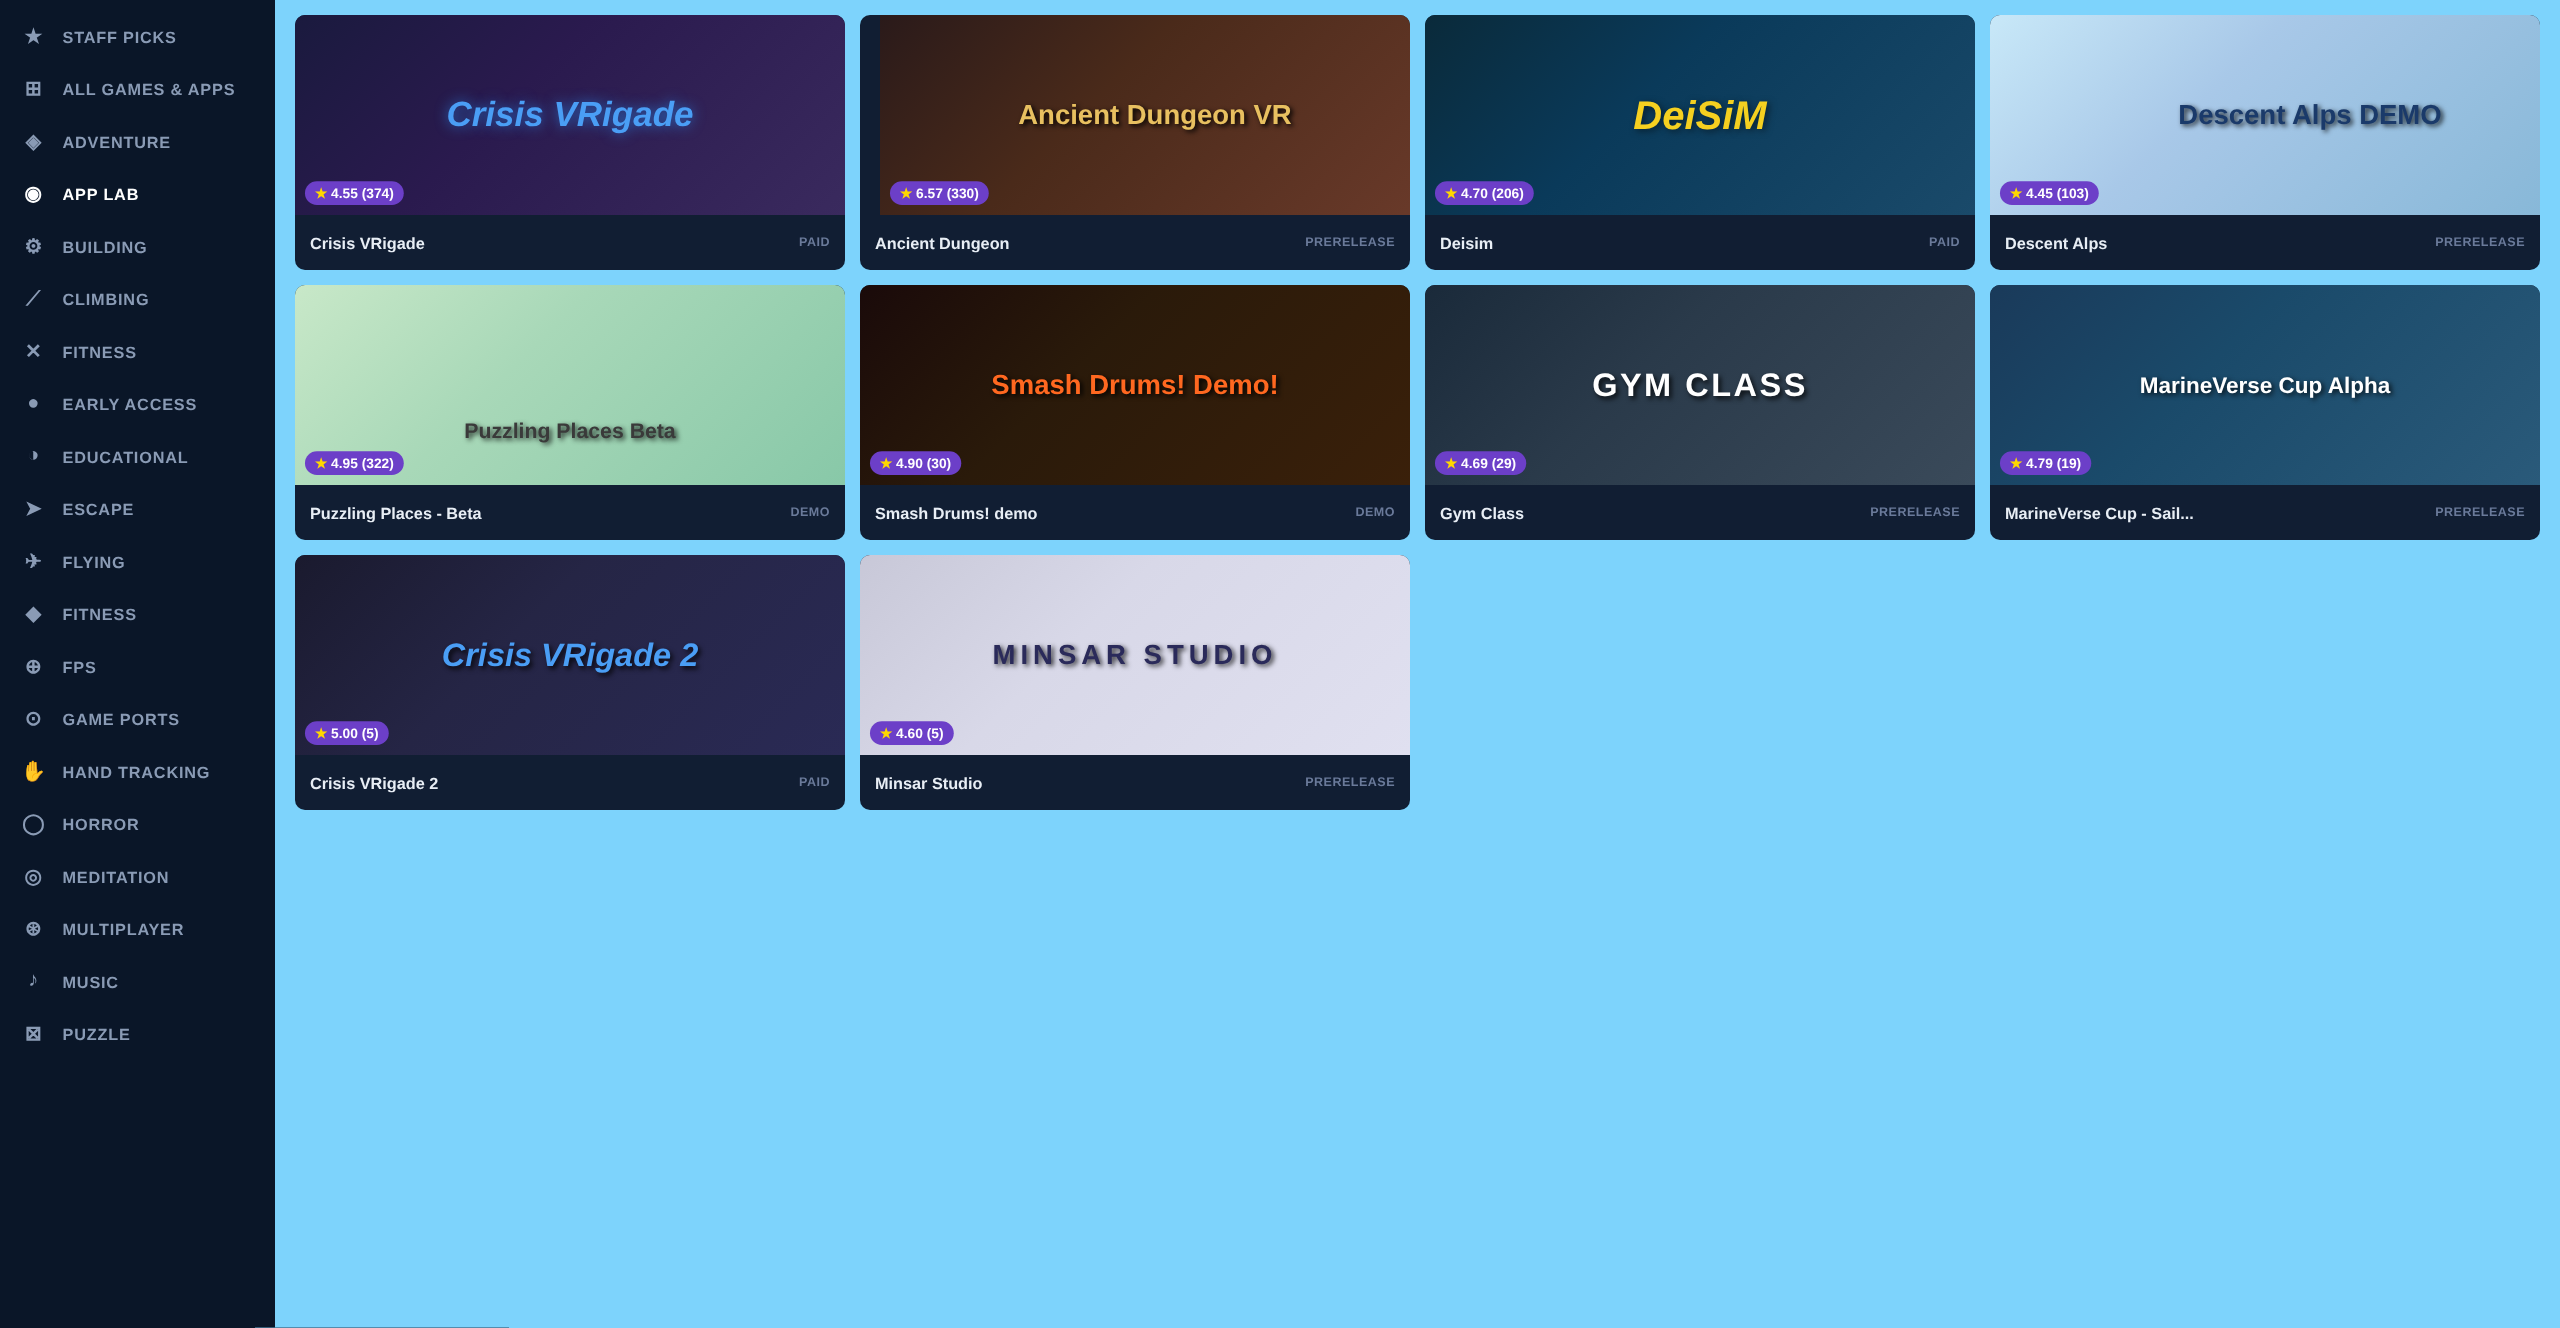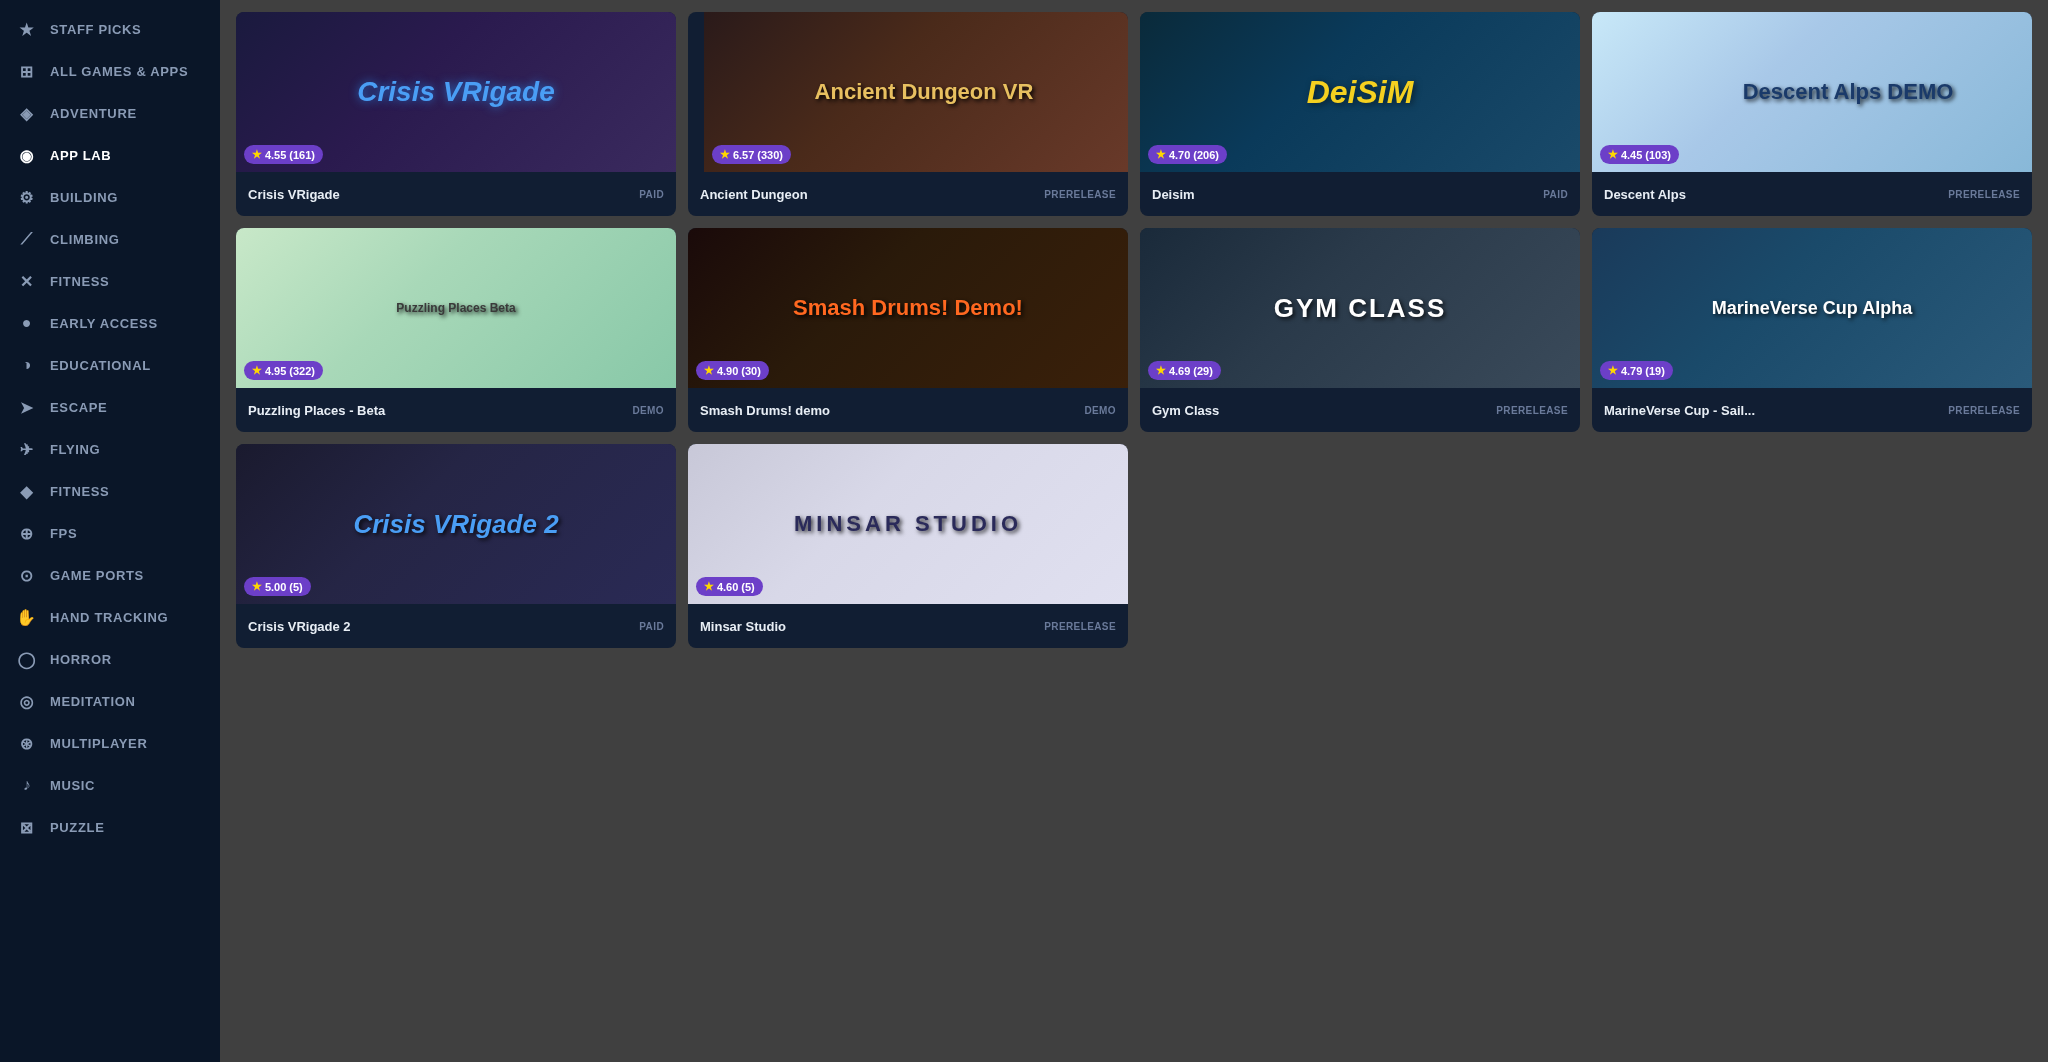--- a/index.html
+++ b/index.html
@@ -47,21 +47,21 @@
       justify-content: center;
       flex-shrink: 0;
       font-size: 16px;
     }
 
     
     #main {
       flex: 1;
       overflow-y: auto;
       padding: 12px 16px;
-      background-color: #404040;
+      background-color: #7dd3fc;
     }
     #main::-webkit-scrollbar { width: 6px; }
     #main::-webkit-scrollbar-thumb { background: #2a3a5c; }
 
     
     .grid {
       display: grid;
       grid-template-columns: repeat(4, 1fr);
       gap: 12px;
     }
@@ -175,22 +175,23 @@
       text-shadow: 2px 2px 6px rgba(0,0,0,0.5);
     }
     .descent-title {
       color: #1a3a6a;
       font-size: 22px;
       font-weight: 900;
       margin-left: 36px;
     }
     .puzzling-title {
       color: #3a3a3a;
-      font-size: 12px;
+      font-size: 17px;
       font-weight: 700;
+      margin-top: 37px;
     }
     .smash-title {
       color: #ff6820;
       font-size: 22px;
       font-weight: 700;
       text-shadow: 2px 2px 4px #000;
     }
     .gym-title {
       color: #fff;
       font-size: 26px;
@@ -302,21 +303,21 @@
     </div>
   </nav>
 
 <main id="main">
   <div class="grid" id="card-grid">
       <div class="card">
         <div class="card-thumb thumb-crisis">
           <div class="card-thumb-inner card-thumb-text crisis-title">Crisis VRigade</div>
           <div class="rating-badge">
             <span class="star">★</span>
-            <span>4.55 (161)</span>
+            <span>4.55 (374)</span>
           </div>
         </div>
         <div class="card-info">
           <div class="card-title">Crisis VRigade</div>
           <div class="card-tag">PAID</div>
         </div>
       </div>
       <div class="card">
         <div class="card-thumb thumb-ancient">
           <div class="card-thumb-inner card-thumb-text ancient-title">Ancient Dungeon VR</div>

